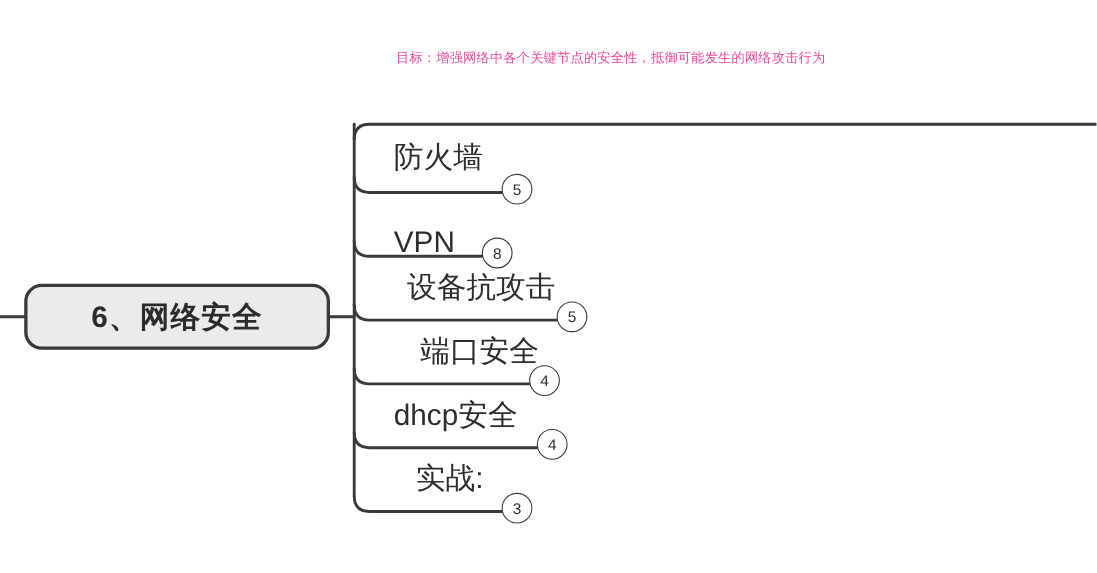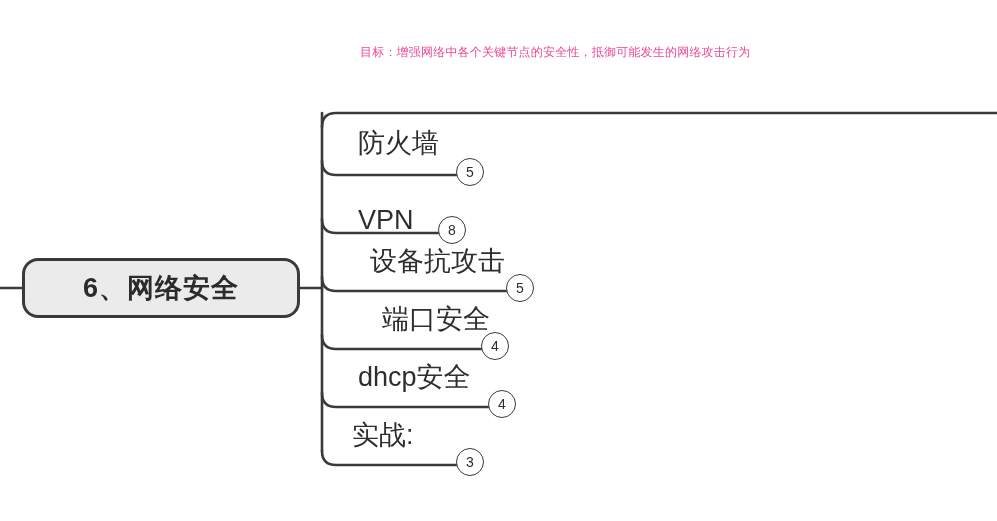--- a/index.html
+++ b/index.html
@@ -120,17 +120,17 @@
       <div class="branch-label" style="left: 358px; top: 130px;">防火墙</div>
       <div class="badge" style="left: 456px; top: 158px;">5</div>
       <div class="branch-label" style="left: 358px; top: 207px;">VPN</div>
       <div class="badge" style="left: 438px; top: 216px;">8</div>
       <div class="branch-label" style="left: 358px; top: 248px; margin-left: 12px;">设备抗攻击</div>
       <div class="badge" style="left: 506px; top: 274px;">5</div>
       <div class="branch-label" style="left: 358px; top: 306px; margin-left: 24px;">端口安全</div>
       <div class="badge" style="left: 481px; top: 332px;">4</div>
       <div class="branch-label" style="left: 358px; top: 364px; text-align: right;">dhcp安全</div>
       <div class="badge" style="left: 488px; top: 390px;">4</div>
-      <div class="branch-label" style="left: 352px; top: 422px;">实战:</div>
+      <div class="branch-label" style="left: 378px; top: 422px;">实战:</div>
       <div class="badge" style="left: 456px; top: 448px;">3</div>
     </div>
 
 </div>
 
 </body></html>

